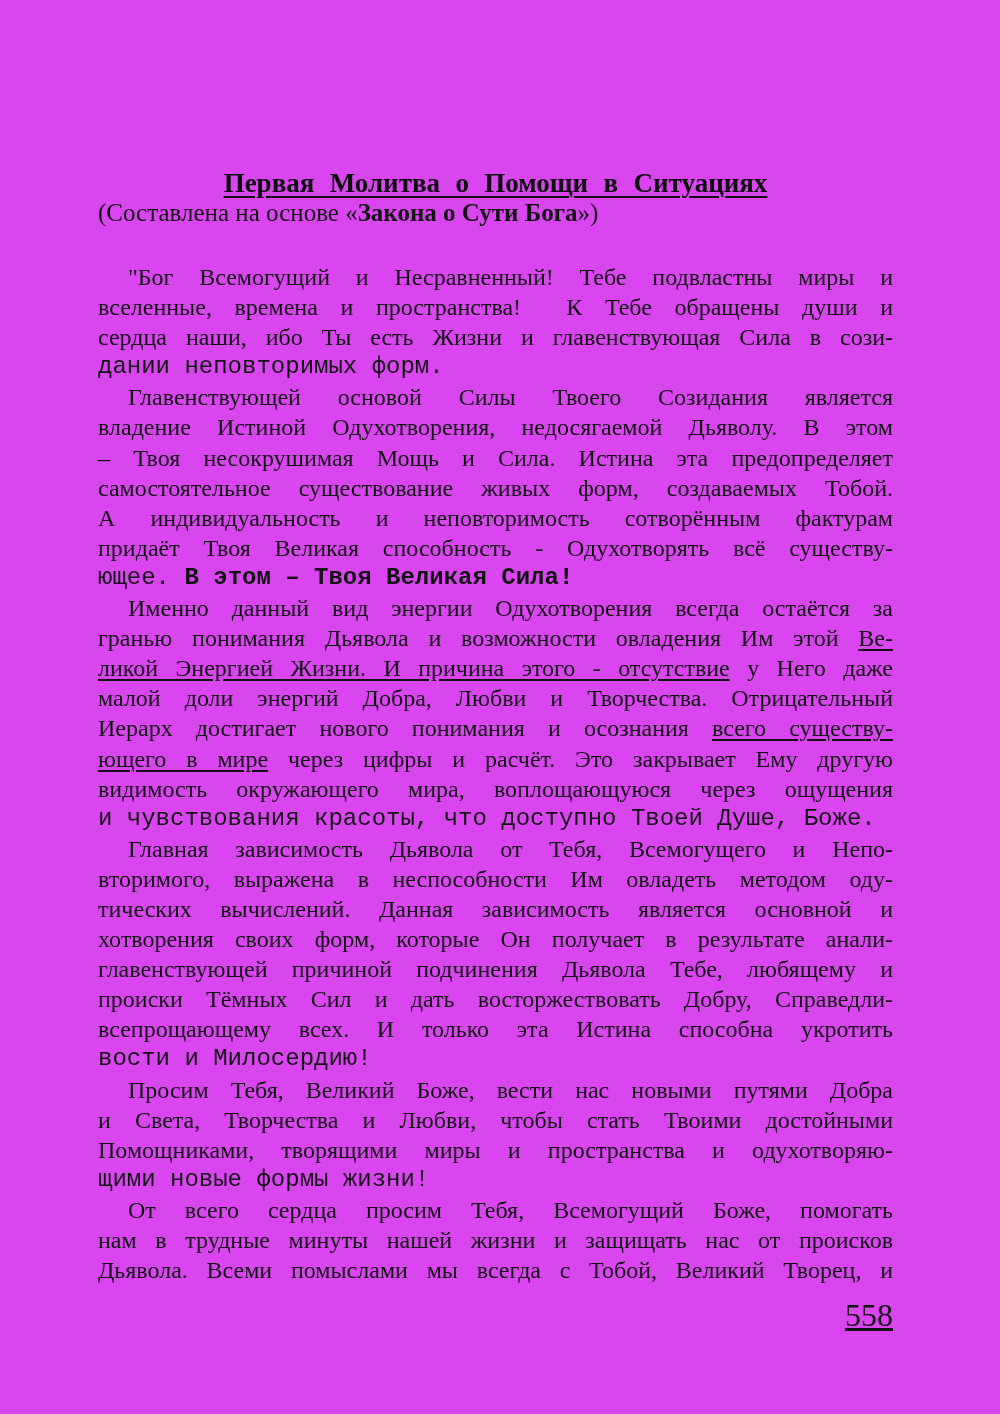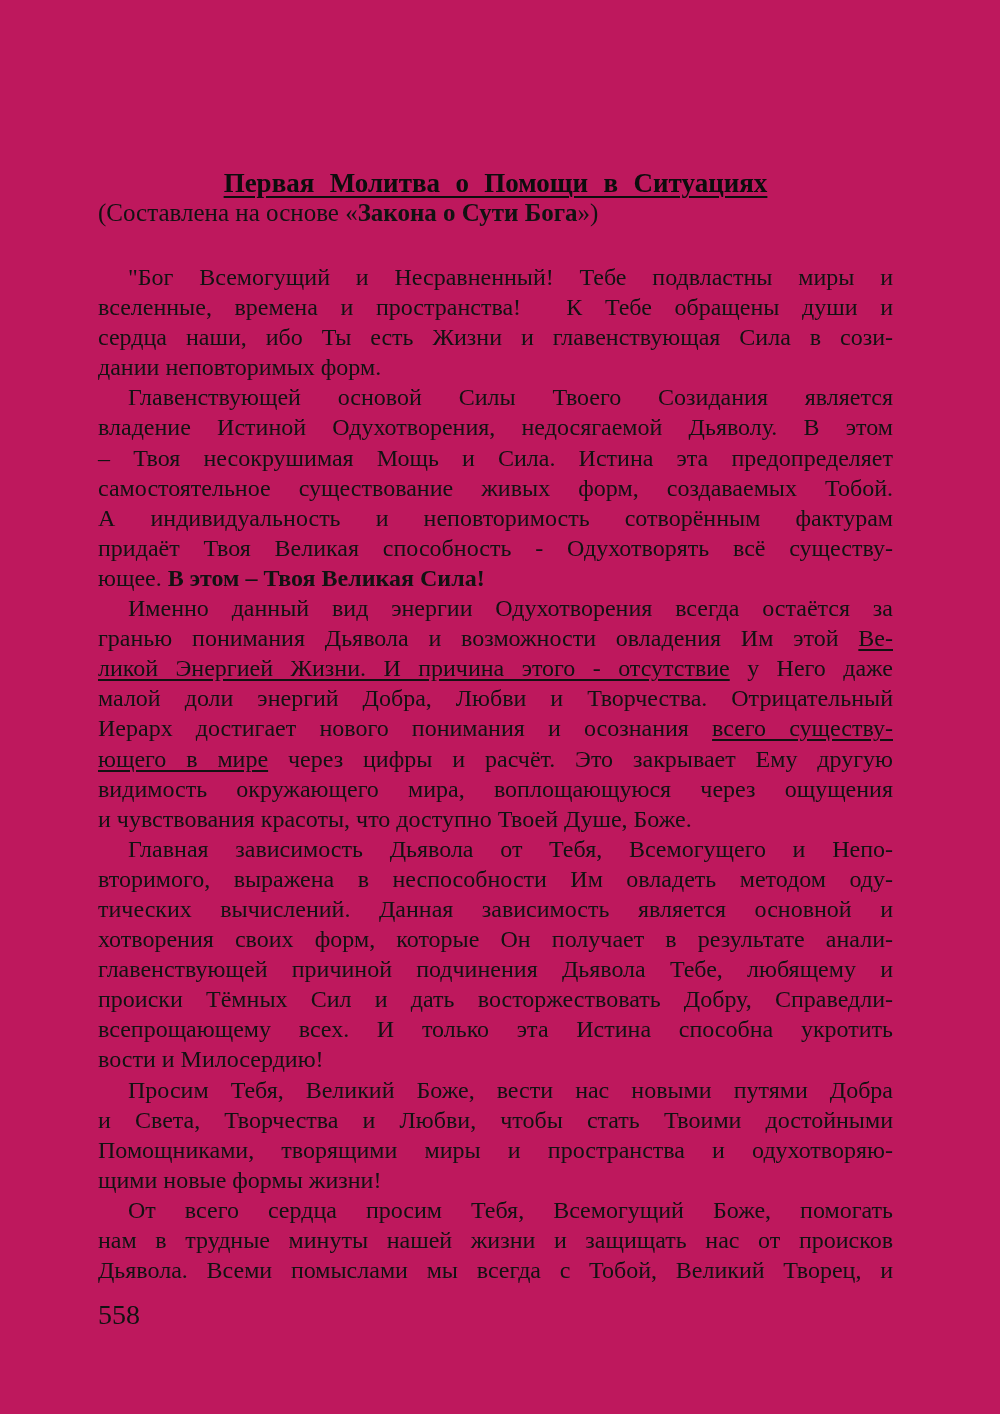--- a/index.html
+++ b/index.html
@@ -11,21 +11,21 @@
     width: 1000px;
     height: 1414px;
     position: relative;
     overflow: hidden;
     font-family: "Liberation Serif", "DejaVu Serif", serif;
     color: #121212;
   }
   .page {
     position: absolute;
     inset: 0;
-    background: #be185d;
+    background: #d946ef;
   }
   .content {
     position: absolute;
     left: 98px;
     top: 0;
     width: 795px;
   }
   .title {
     margin: 168px 0 0 0;
     font-size: 27px;
@@ -51,32 +51,33 @@
     font-size: 24px;
   }
   .para { margin: 0; }
   .line {
     line-height: 30.1px;
     text-align: justify;
     text-align-last: justify;
     white-space: normal;
   }
   .line.first { text-indent: 30px; }
-  .line.last { text-align-last: left; }
+  .line.last { text-align-last: left; font-family: Liberation Mono, monospace; }
   .b { font-weight: bold; }
   .u { text-decoration: underline; text-underline-offset: 3px; }
   .page-number {
     position: absolute;
     top: 1300px;
     left: 98px;
     width: 795px;
-    text-align: left;
-    font-size: 28px;
+    text-align: right;
+    font-size: 32px;
     line-height: 30px;
     color: #121212;
+    text-decoration: underline;
   }
 </style>
 </head>
 <body>
 
 <div class="page">
   <div class="content">
     <h1 class="title">Первая Молитва о Помощи в Ситуациях</h1>
     <p class="subtitle"><span>(Составлена на основе «</span><span class="b">Закона о Сути Бога</span><span>»)</span></p>
     <section class="paragraphs" id="paragraphs">

